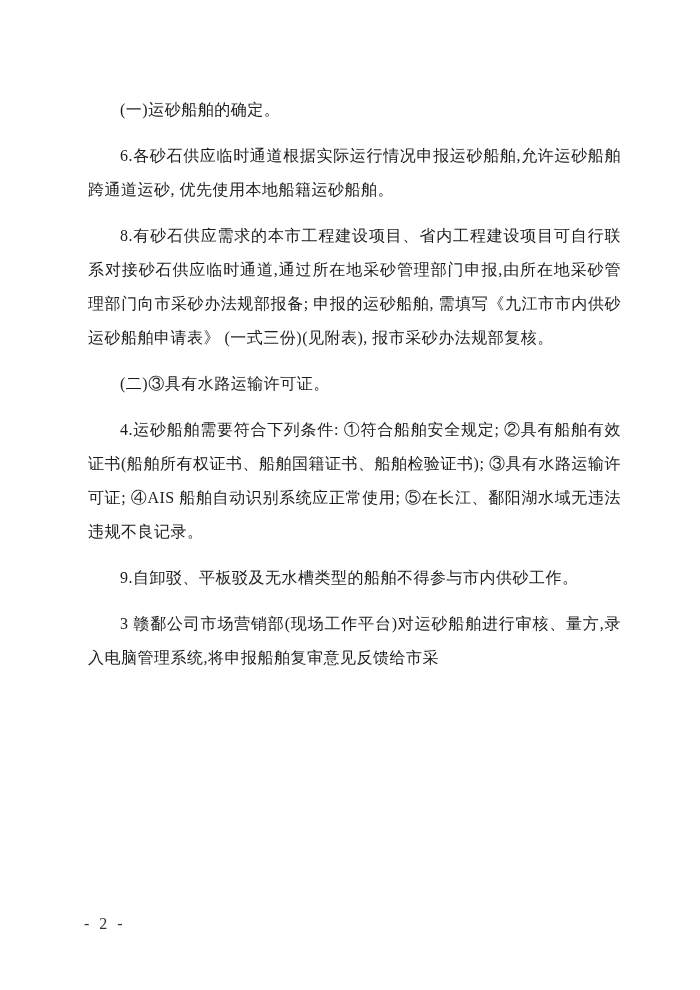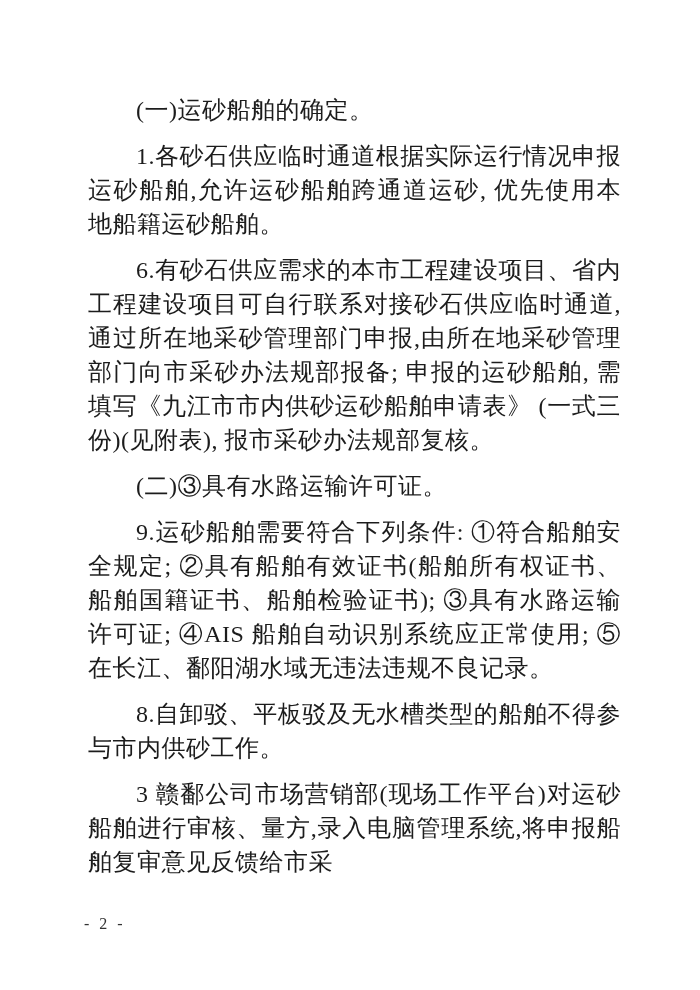--- a/index.html
+++ b/index.html
@@ -17,21 +17,21 @@
     color: #1c1c1c;
   }
   .content {
     position: absolute;
     left: 88px;
     top: 93px;
     width: 533px;
   }
   .para {
     margin: 0 0 12px 0;
-    font-size: 24px;
+    font-size: 16px;
     line-height: 34px;
     text-indent: 2em;
     text-align: justify;
     text-justify: inter-ideograph;
     letter-spacing: 0.5px;
     word-break: break-all;
   }
   .footer {
     position: absolute;
     left: 84px;
@@ -41,21 +41,21 @@
     letter-spacing: 3px;
     color: #333333;
   }
 </style>
 </head>
 <body>
 
 <div class="page">
   <div class="content">
     <p class="para">(一)运砂船舶的确定。</p>
-    <p class="para">1.各砂石供应临时通道根据实际运行情况申报运砂船舶,允许运砂船舶跨通道运砂, 优先使用本地船籍运砂船舶。</p>
-    <p class="para">6.有砂石供应需求的本市工程建设项目、省内工程建设项目可自行联系对接砂石供应临时通道,通过所在地采砂管理部门申报,由所在地采砂管理部门向市采砂办法规部报备; 申报的运砂船舶, 需填写《九江市市内供砂运砂船舶申请表》 (一式三份)(见附表), 报市采砂办法规部复核。</p>
+    <p class="para">6.各砂石供应临时通道根据实际运行情况申报运砂船舶,允许运砂船舶跨通道运砂, 优先使用本地船籍运砂船舶。</p>
+    <p class="para">8.有砂石供应需求的本市工程建设项目、省内工程建设项目可自行联系对接砂石供应临时通道,通过所在地采砂管理部门申报,由所在地采砂管理部门向市采砂办法规部报备; 申报的运砂船舶, 需填写《九江市市内供砂运砂船舶申请表》 (一式三份)(见附表), 报市采砂办法规部复核。</p>
     <p class="para">(二)③具有水路运输许可证。</p>
-    <p class="para">9.运砂船舶需要符合下列条件: ①符合船舶安全规定; ②具有船舶有效证书(船舶所有权证书、船舶国籍证书、船舶检验证书); ③具有水路运输许可证; ④AIS 船舶自动识别系统应正常使用; ⑤在长江、鄱阳湖水域无违法违规不良记录。</p>
-    <p class="para">8.自卸驳、平板驳及无水槽类型的船舶不得参与市内供砂工作。</p>
+    <p class="para">4.运砂船舶需要符合下列条件: ①符合船舶安全规定; ②具有船舶有效证书(船舶所有权证书、船舶国籍证书、船舶检验证书); ③具有水路运输许可证; ④AIS 船舶自动识别系统应正常使用; ⑤在长江、鄱阳湖水域无违法违规不良记录。</p>
+    <p class="para">9.自卸驳、平板驳及无水槽类型的船舶不得参与市内供砂工作。</p>
     <p class="para">3 赣鄱公司市场营销部(现场工作平台)对运砂船舶进行审核、量方,录入电脑管理系统,将申报船舶复审意见反馈给市采</p>
   </div>
   <div class="footer">- 2 -</div>
 </div>
 
 </body></html>

